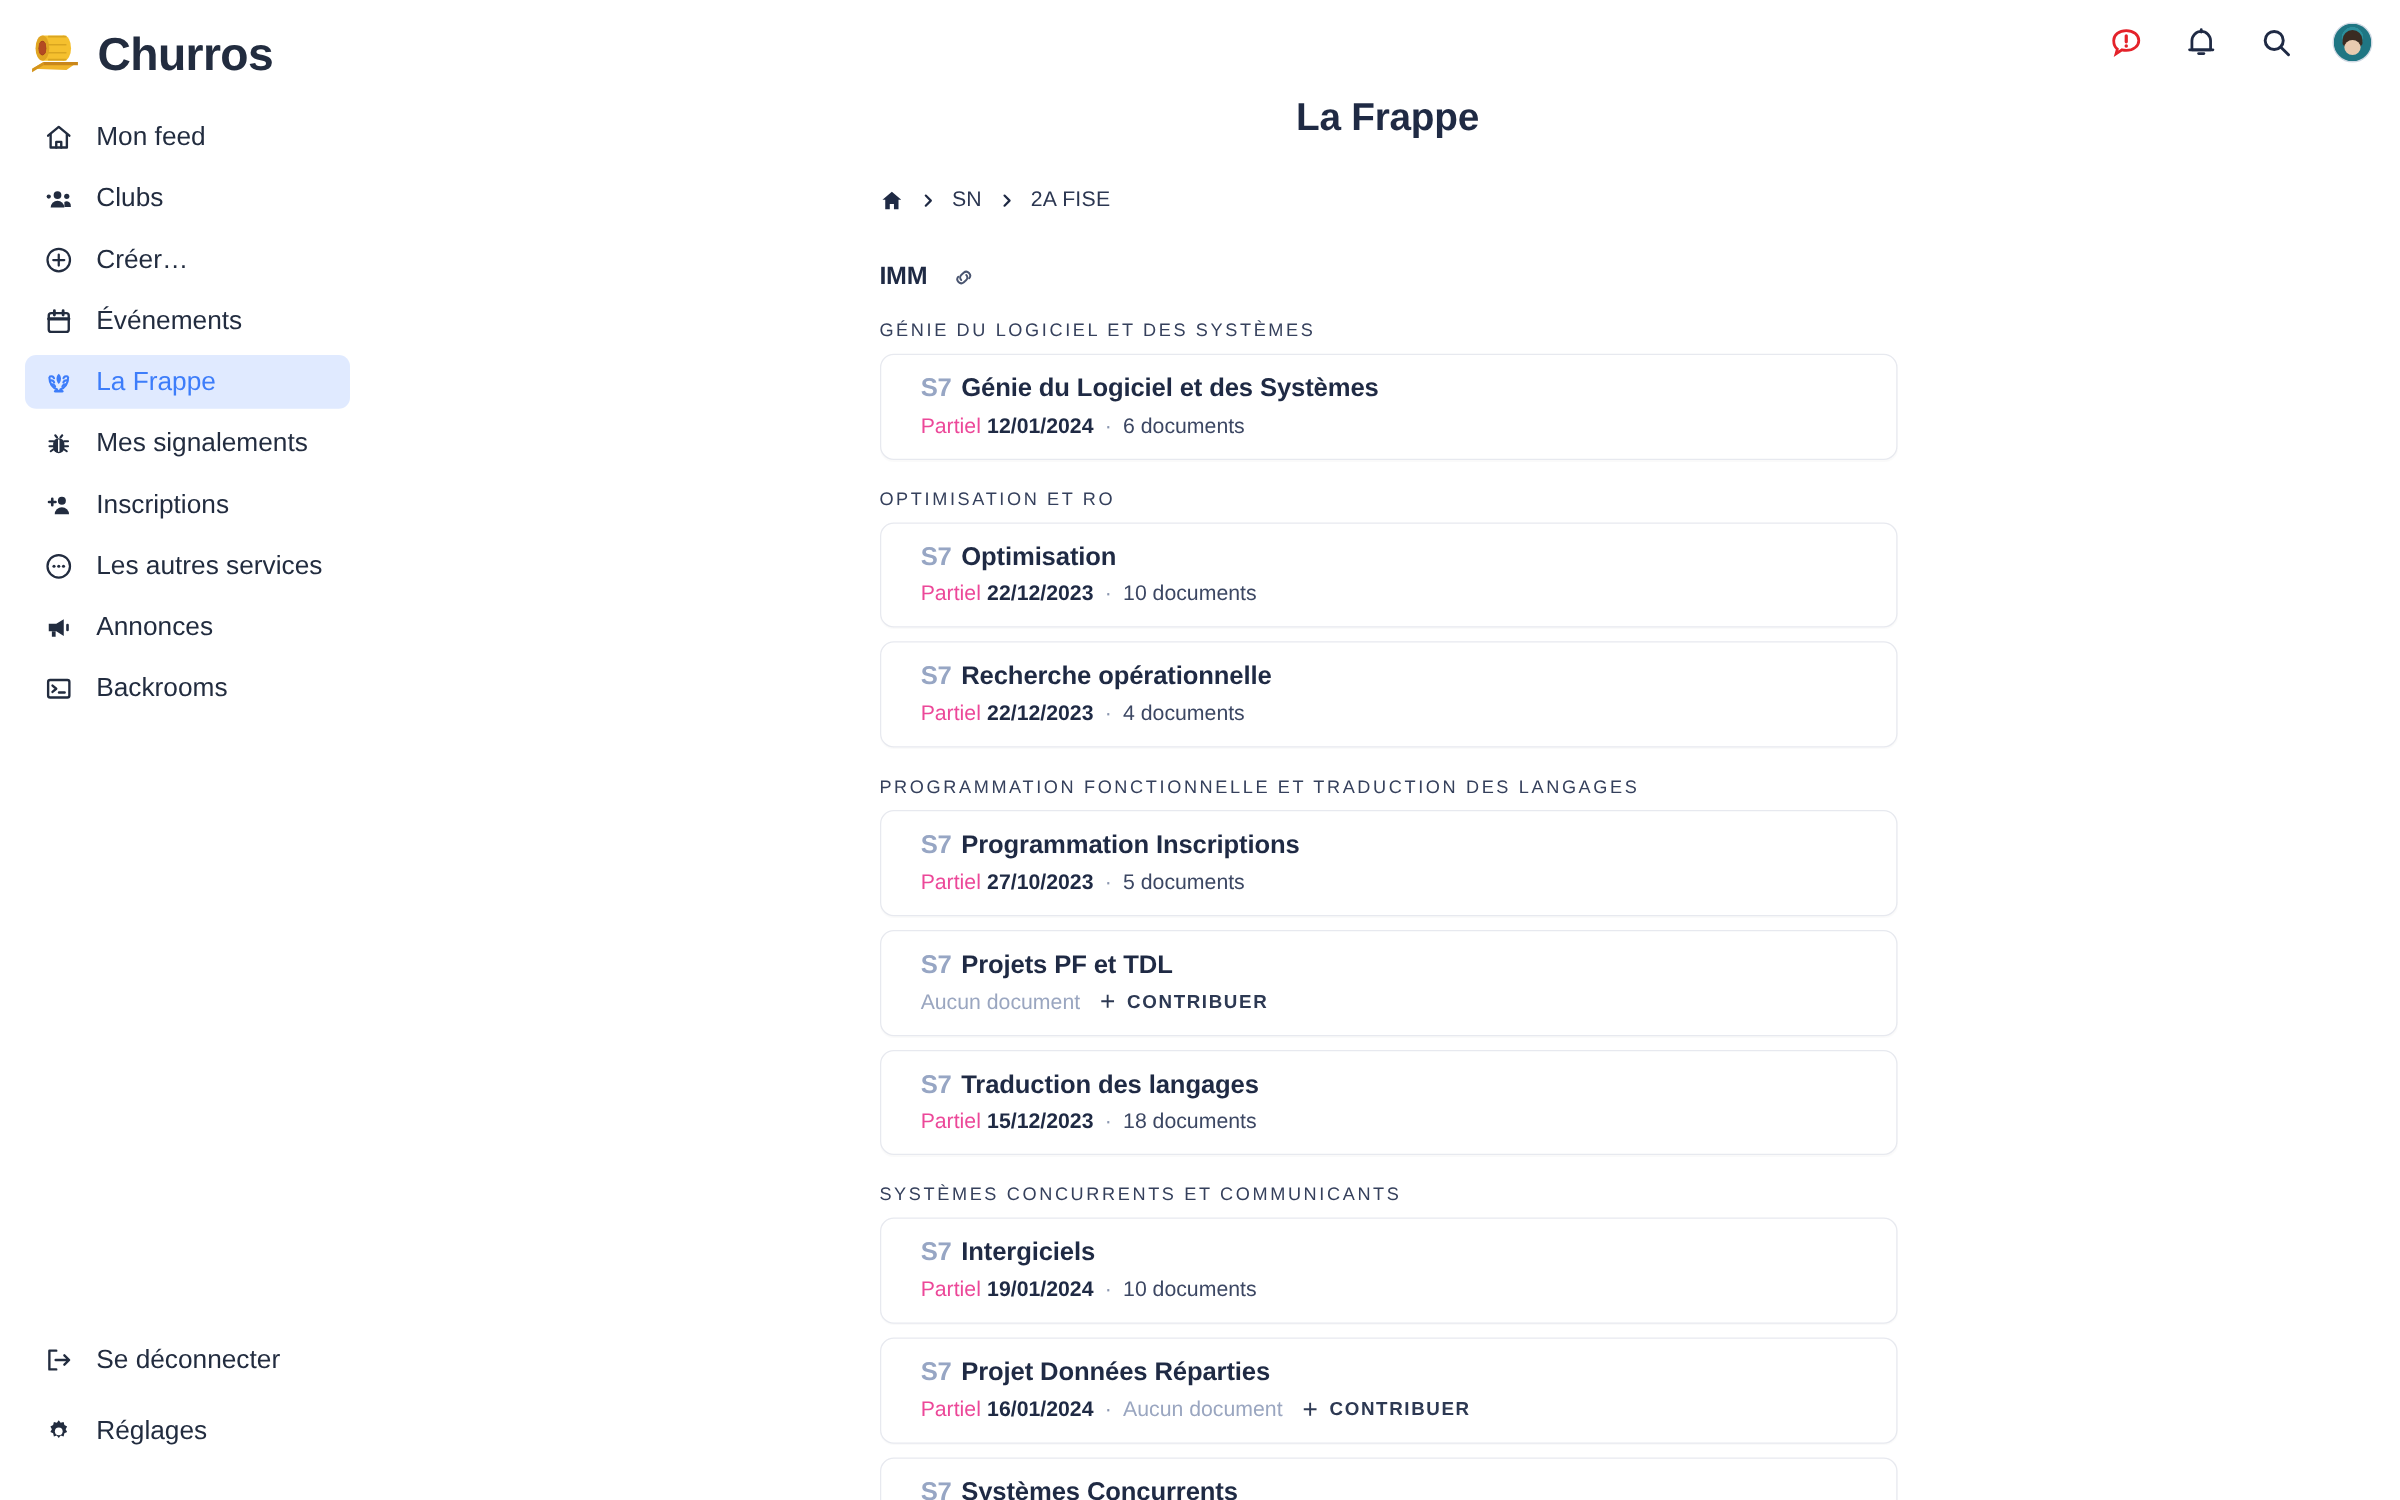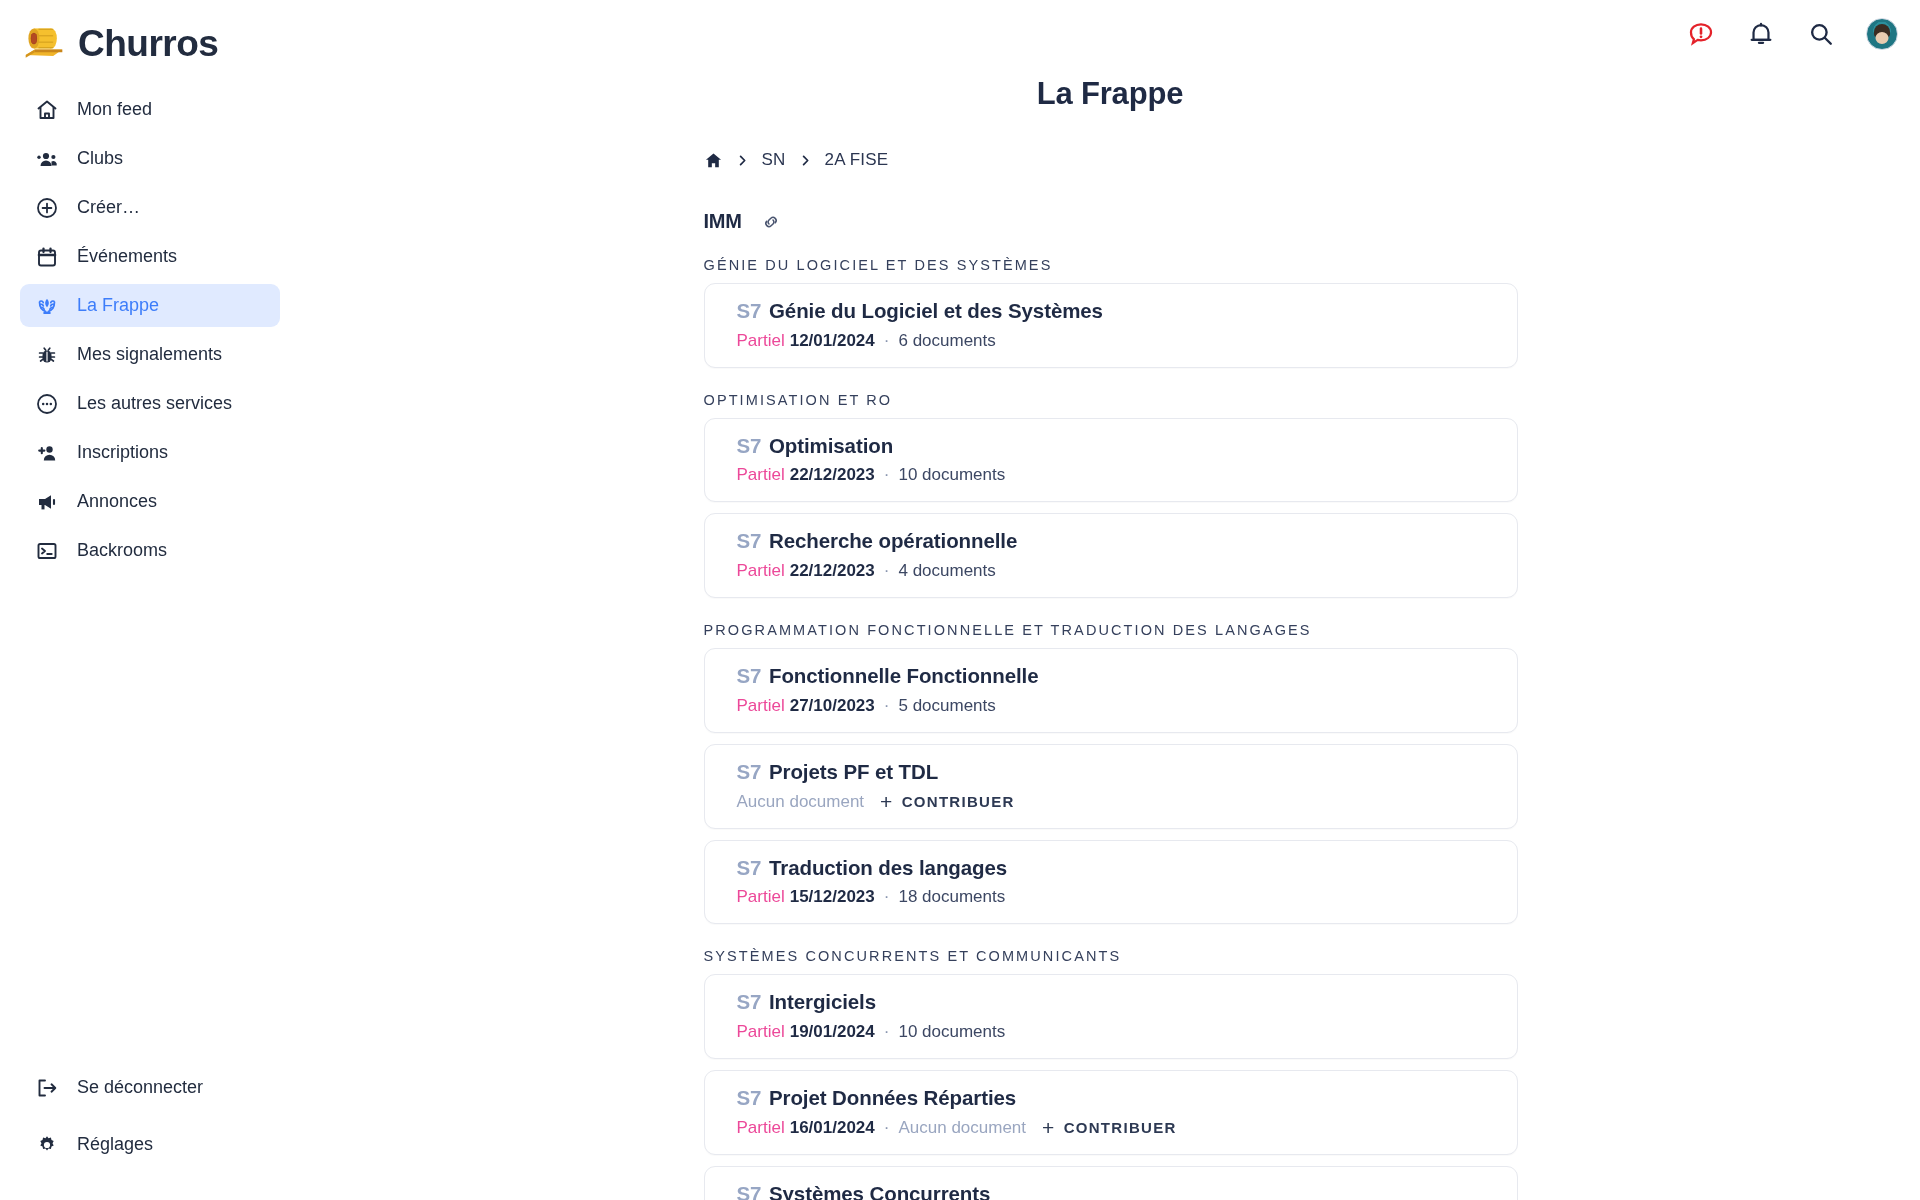--- a/index.html
+++ b/index.html
@@ -31,21 +31,21 @@
     color: #222c3f;
   }
 
   .nav { margin-top: 16px; }
   .nav-item {
     display: flex; align-items: center; gap: 17px;
     height: 43px; margin: 0 20px 6px 20px;
     padding-left: 14px;
     border-radius: 9px;
     color: #222c3f;
-    font-size: 18px;
+    font-size: 21px;
     cursor: pointer;
   }
   .nav-item.active { background: #e0eaff; color: #3d7dfa; }
   .nav-icon { width: 26px; height: 26px; flex: 0 0 26px; display: flex; align-items: center; justify-content: center; }
   .nav-icon svg { width: 24px; height: 24px; display: block; }
 
   .nav-bottom { position: absolute; left: 0; bottom: 20px; width: 300px; }
   .nav-bottom .nav-item { margin-bottom: 14px; }
 
   
@@ -252,39 +252,39 @@
             <path d="M9.2 5.2 L10.6 7 M14.8 5.2 L13.4 7" stroke-width="1.7"></path>
             <path d="M4.6 10 h3 M16.4 10 h3 M4.6 14 h3 M16.4 14 h3 M5.6 18 l2.2 -1.6 M18.4 18 l-2.2 -1.6" stroke-width="1.7"></path>
             <path d="M12 9 v9" stroke="#ffffff" stroke-width="1.2"></path>
           </svg>
         </span>
         <span>Mes signalements</span>
       </div>
 
       <div class="nav-item">
         <span class="nav-icon">
+          <svg viewBox="0 0 24 24" fill="none" stroke="#222c3f" stroke-width="1.9" stroke-linecap="round">
+            <circle cx="14.5" cy="8.5" r="3.2" fill="#222c3f" stroke="none"></circle>
+            <path d="M8.8 19.4 a5.7 5.7 0 0 1 11.4 0 z" fill="#222c3f" stroke="none"></path>
+            <path d="M4.2 9.6 h5.2 M6.8 7 v5.2" stroke-width="2.1"></path>
+          </svg>
+        </span>
+        <span>Inscriptions</span>
+      </div>
+
+      <div class="nav-item">
+        <span class="nav-icon">
           <svg viewBox="0 0 24 24" fill="none" stroke="#222c3f" stroke-width="1.8">
             <circle cx="12" cy="12" r="9"></circle>
             <circle cx="8.2" cy="12" r="1.25" fill="#222c3f" stroke="none"></circle>
             <circle cx="12" cy="12" r="1.25" fill="#222c3f" stroke="none"></circle>
             <circle cx="15.8" cy="12" r="1.25" fill="#222c3f" stroke="none"></circle>
           </svg>
         </span>
         <span>Les autres services</span>
-      </div>
-
-      <div class="nav-item">
-        <span class="nav-icon">
-          <svg viewBox="0 0 24 24" fill="none" stroke="#222c3f" stroke-width="1.9" stroke-linecap="round">
-            <circle cx="14.5" cy="8.5" r="3.2" fill="#222c3f" stroke="none"></circle>
-            <path d="M8.8 19.4 a5.7 5.7 0 0 1 11.4 0 z" fill="#222c3f" stroke="none"></path>
-            <path d="M4.2 9.6 h5.2 M6.8 7 v5.2" stroke-width="2.1"></path>
-          </svg>
-        </span>
-        <span>Inscriptions</span>
       </div>
 
       <div class="nav-item">
         <span class="nav-icon">
           <svg viewBox="0 0 24 24" fill="none" stroke="#222c3f" stroke-width="1.8" stroke-linecap="round">
             <path d="M4 9 h6 L16 5.3 v13.4 L10 15 H4 z" fill="#222c3f" stroke="none"></path>
             <path d="M6.5 15 v4.4 h3 V15" fill="#222c3f" stroke="none"></path>
             <path d="M19 10 v4" stroke-width="2.1"></path>
           </svg>
         </span>
@@ -417,21 +417,21 @@
                 <span class="lbl">Partiel</span>
                 <span class="date">22/12/2023</span>
                 <span class="dot">·</span>
                 <span class="docs">4 documents</span>
               </div>
             </div>
           </div>
           <div class="section">
             <div class="section-head">PROGRAMMATION FONCTIONNELLE ET TRADUCTION DES LANGAGES</div>
             <div class="card">
-              <div class="card-title"><span class="sem">S7</span> <span>Fonctionnelle Fonctionnelle</span></div>
+              <div class="card-title"><span class="sem">S7</span> <span>Programmation Inscriptions</span></div>
               <div class="card-sub">
                 <span class="lbl">Partiel</span>
                 <span class="date">27/10/2023</span>
                 <span class="dot">·</span>
                 <span class="docs">5 documents</span>
               </div>
             </div>
             <div class="card">
               <div class="card-title"><span class="sem">S7</span> <span>Projets PF et TDL</span></div>
               <div class="card-sub">

